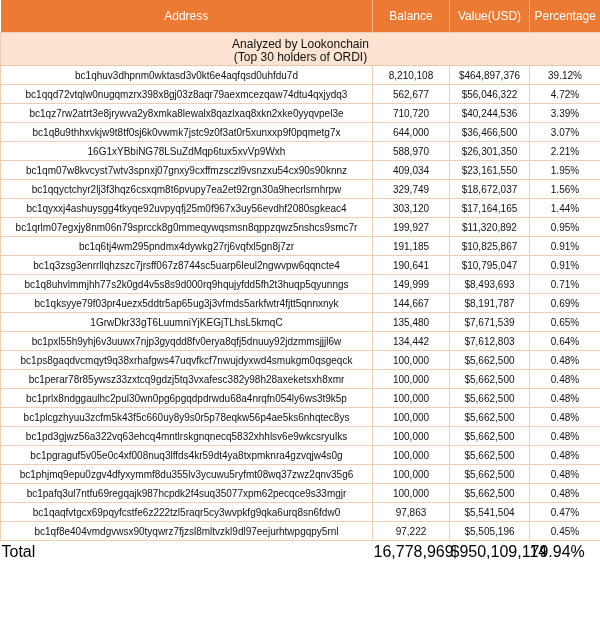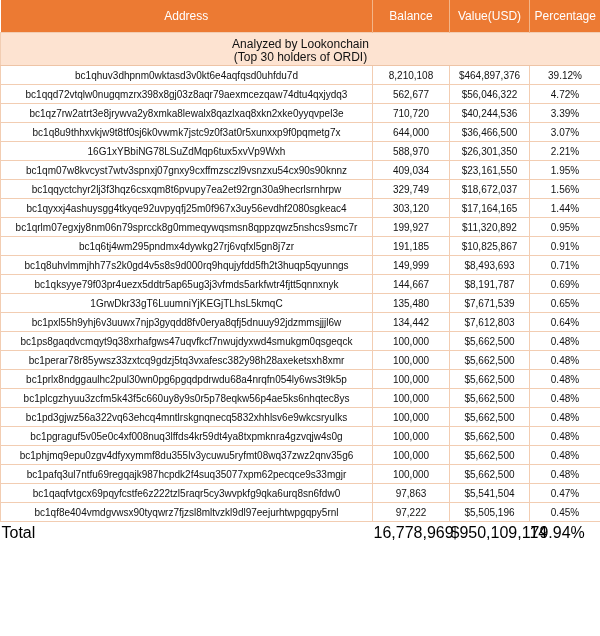--- a/index.html
+++ b/index.html
@@ -97,20 +97,26 @@
         <td>$11,320,892</td>
         <td>0.95%</td>
       </tr>
       <tr>
         <td>bc1q6tj4wm295pndmx4dywkg27rj6vqfxl5gn8j7zr</td>
         <td>191,185</td>
         <td>$10,825,867</td>
         <td>0.91%</td>
       </tr>
       <tr>
+        <td>bc1q3zsg3enrrllqhzszc7jrsff067z8744sc5uarp6leul2ngwvpw6qqncte4</td>
+        <td>190,641</td>
+        <td>$10,795,047</td>
+        <td>0.91%</td>
+      </tr>
+      <tr>
         <td>bc1q8uhvlmmjhh77s2k0gd4v5s8s9d000rq9hqujyfdd5fh2t3huqp5qyunngs</td>
         <td>149,999</td>
         <td>$8,493,693</td>
         <td>0.71%</td>
       </tr>
       <tr>
         <td>bc1qksyye79f03pr4uezx5ddtr5ap65ug3j3vfmds5arkfwtr4fjtt5qnnxnyk</td>
         <td>144,667</td>
         <td>$8,191,787</td>
         <td>0.69%</td>

